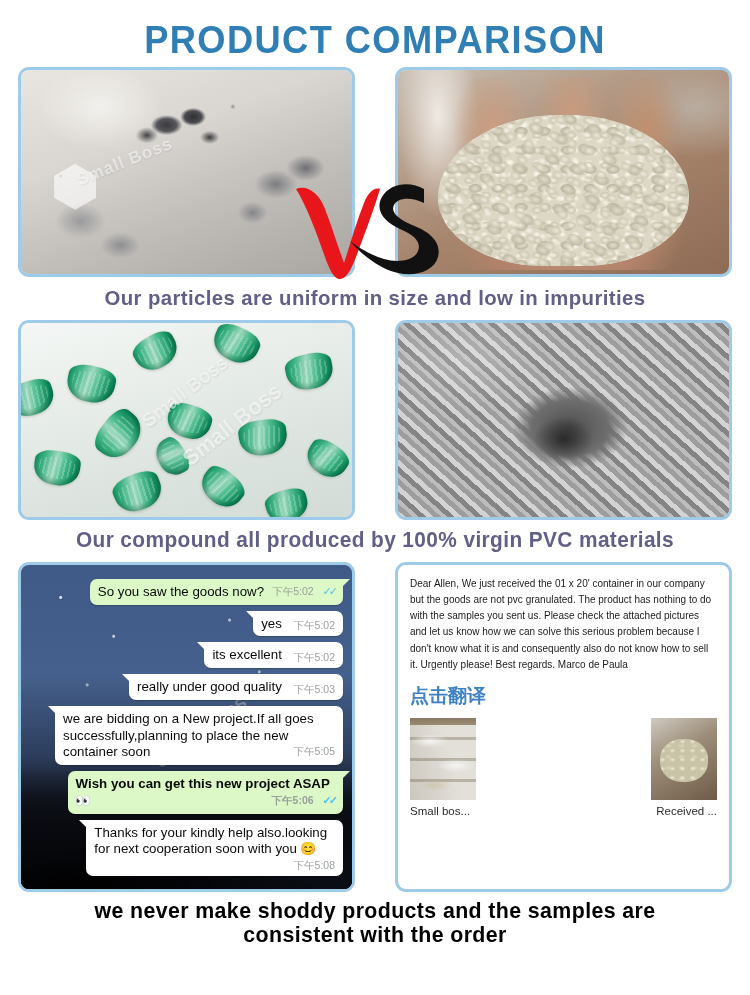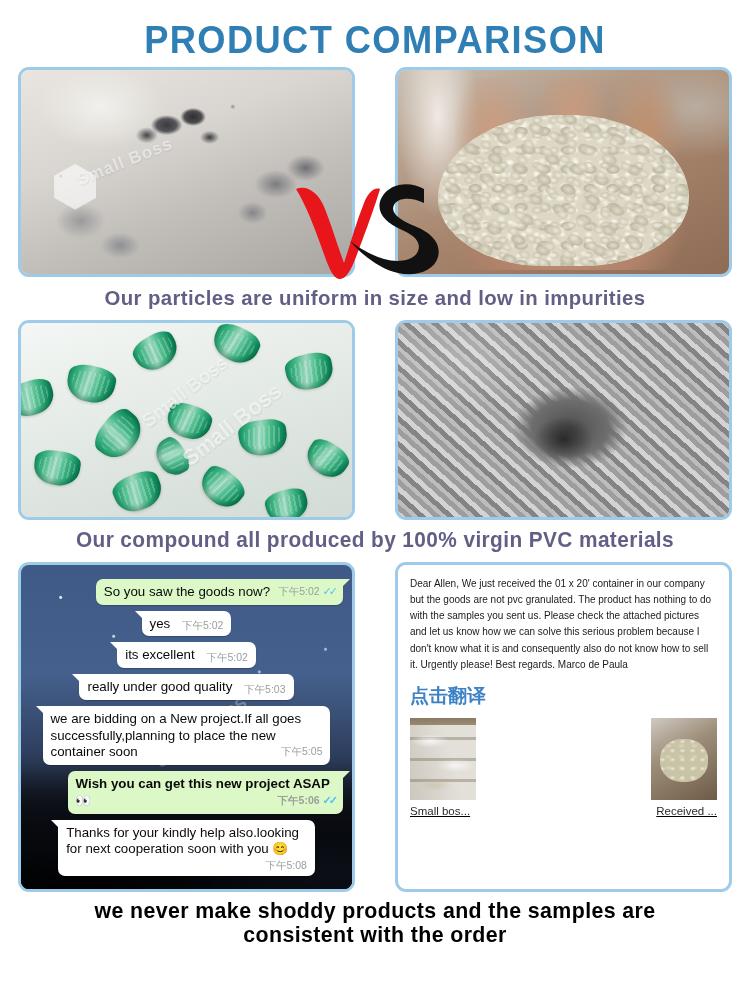--- a/index.html
+++ b/index.html
@@ -221,21 +221,21 @@
     position: absolute; left: 0; right: 0; bottom: 0; height: 38%;
     background:
       radial-gradient(ellipse 200px 60px at 18% 100%, #000 0%, rgba(0,0,0,0) 72%),
       radial-gradient(ellipse 180px 70px at 95% 86%, #0b0f16 0%, rgba(11,15,22,0) 70%),
       linear-gradient(180deg, rgba(10,12,18,0) 0%, rgba(6,8,12,.92) 58%, #05060a 100%);
     pointer-events: none;
   }
 
   .msg-row { display: flex; margin-bottom: 6px; position: relative; z-index: 2; }
   .msg-row.out { justify-content: flex-end; }
-  .msg-row.in  { justify-content: center; }
+  .msg-row.in  { justify-content: flex-end; }
 
   .bubble {
     max-width: 84%;
     border-radius: 7px;
     padding: 5px 8px 4px 8px;
     font-size: 13.3px;
     line-height: 1.26;
     color: #0a0a0a;
     position: relative;
     box-shadow: 0 1px 1px rgba(0,0,0,.22);
@@ -256,21 +256,21 @@
   }
 
   .bubble .txt { display: inline; }
   .meta {
     font-size: 10.5px;
     color: #9aa09a;
     white-space: nowrap;
     margin-left: 8px;
     display: inline-flex;
     align-items: center;
-    gap: 3px;
+    gap: 9px;
     vertical-align: bottom;
   }
   .meta.right { float: right; margin-top: 1px; }
   .ticks { color: #4fc3f7; font-size: 11px; letter-spacing: -3px; }
   .emoji { font-size: 13px; }
 
   
   .email-panel {
     background: #ffffff;
     padding: 11px 12px 8px 12px;
@@ -292,21 +292,20 @@
   .attach-row {
     display: flex;
     justify-content: space-between;
     margin-top: 2px;
   }
   .attach {
     width: 66px;
     display: flex;
     flex-direction: column;
     align-items: flex-start;
-    text-decoration: underline;
   }
   .attach-thumb {
     width: 66px; height: 82px;
     background: #f0f0f0;
     overflow: hidden;
     position: relative;
   }
   .thumb-bags {
     width: 100%; height: 100%;
     background:

